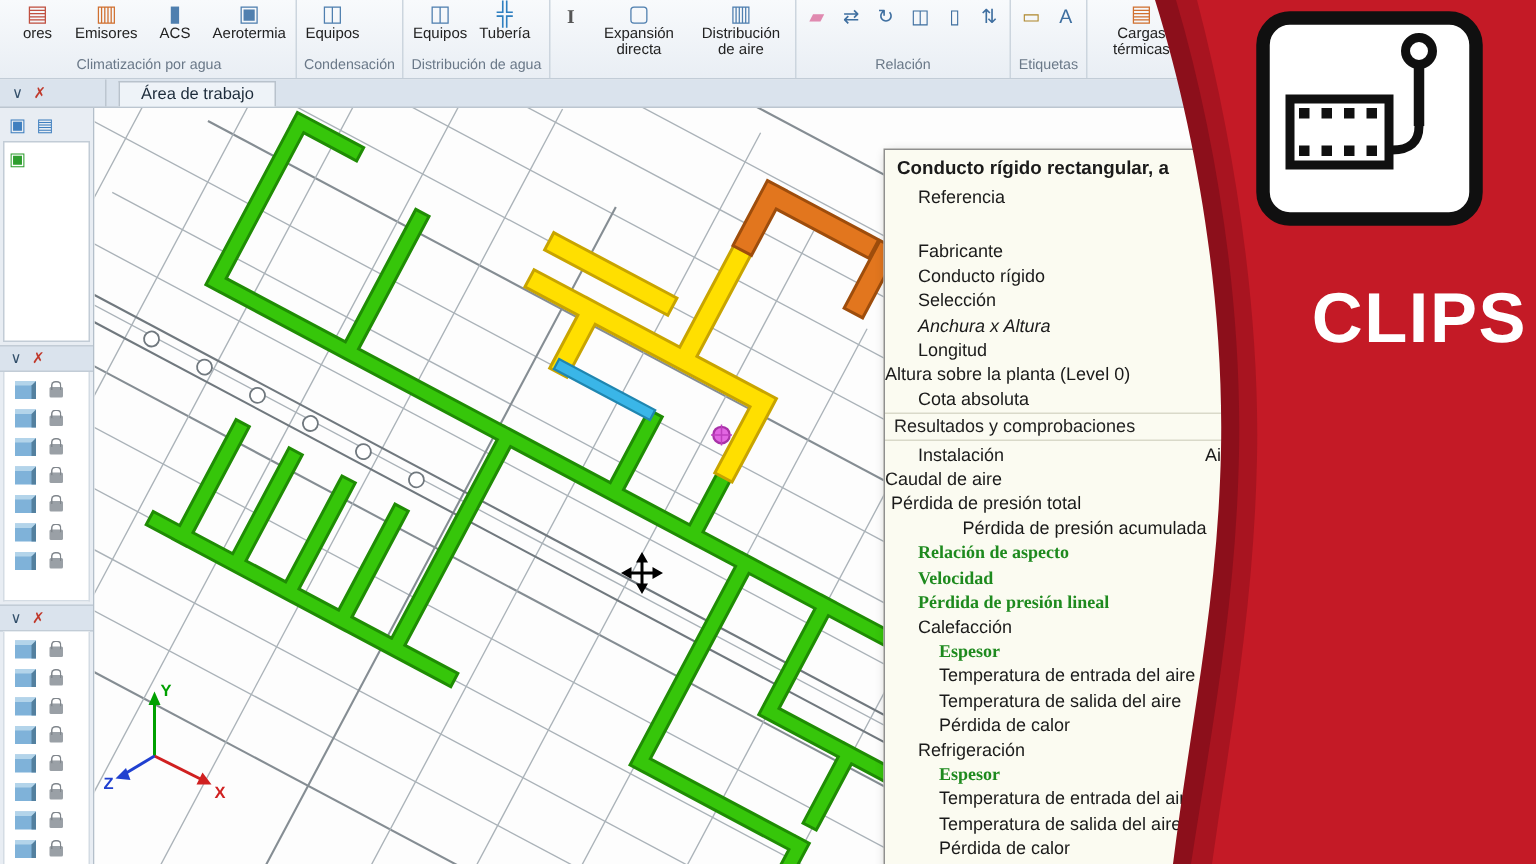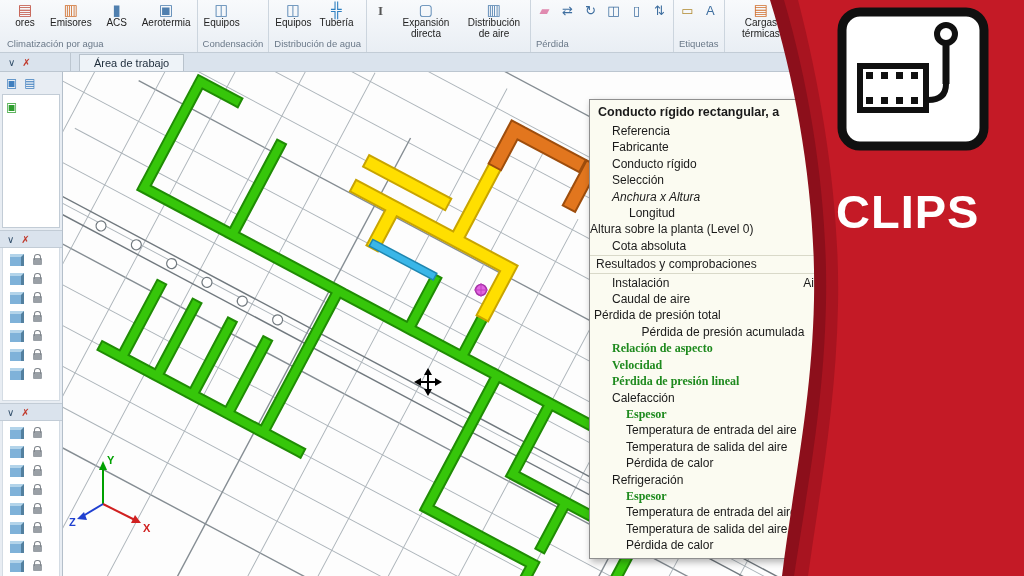--- a/index.html
+++ b/index.html
@@ -11,21 +11,21 @@
   .ribbon{height:52px;background:linear-gradient(#f8fafc,#e9eef4);border-bottom:1px solid #c2ccd6;
           display:flex;align-items:stretch;padding:0 2px;overflow:hidden;}
   .rgroup{display:flex;flex-direction:column;border-right:1px solid #ccd5de;padding:1px 3px 0;}
   .ritems{display:flex;flex:1;align-items:flex-start;gap:2px;}
   .rbtn{display:flex;flex-direction:column;align-items:center;padding:1px 3px;min-width:34px;border-radius:2px;}
   .rbtn.icon-only{min-width:19px;padding:2px 1px;}
   .ricon{font-size:15px;line-height:16px;}
   .rbtn.icon-only .ricon{font-size:13px;}
   .ricon.beam{font-family:"Liberation Serif",serif;font-weight:900;}
   .rlabel{font-size:10px;color:#222;text-align:center;line-height:1.05;max-width:60px;}
-  .rglabel{font-size:9.5px;color:#6a7888;padding:0 2px 2px;min-height:12px;margin-top:auto;}
+  .rglabel{font-size:9.5px;color:#6a7888;text-align:center;padding:0 2px 2px;min-height:12px;margin-top:auto;}
 
   
   .tabbar{height:18px;background:#dae3ed;border-bottom:1px solid #bcc6d0;display:flex;align-items:stretch;font-size:11px;}
   .tb-left{width:62px;display:flex;gap:7px;padding-left:8px;align-items:center;border-right:1px solid #bcc6d0;}
   .glyph-chev{color:#33506b;font-size:10px;}
   .glyph-x{color:#c0392b;font-size:10px;font-weight:bold;}
   .tab{margin-left:8px;background:#eef3f8;border:1px solid #b8c2cc;border-bottom:none;display:flex;align-items:center;
        padding:0 14px;color:#1c2b3a;margin-top:1px;}
 
   
@@ -53,21 +53,21 @@
            box-shadow:2px 3px 7px rgba(0,0,0,.3);font-size:12px;color:#1a1a1a;padding-bottom:4px;z-index:3;}
   .ttitle{font-weight:bold;padding:5px 8px 4px;font-size:12.5px;white-space:nowrap;overflow:hidden;}
   .trow{display:flex;line-height:16.4px;padding-right:10px;white-space:nowrap;}
   .tvalue{margin-left:auto;padding-left:8px;}
   .trow.green{color:#1e8a1e;font-weight:bold;font-family:Liberation Serif, serif;}
   .trow.section{border-top:1px solid #d9d9c9;border-bottom:1px solid #d9d9c9;margin:1px 0;color:#222;}
 
   
   .clips-overlay{position:absolute;top:0;right:0;width:300px;height:576px;z-index:10;pointer-events:none;}
   .clips-overlay svg{position:absolute;left:0;top:0;}
-  .brand{position:absolute;top:184px;left:112px;width:182px;text-align:left;color:#fff;
+  .brand{position:absolute;top:184px;left:112px;width:182px;text-align:right;color:#fff;
          font-size:47px;font-weight:bold;letter-spacing:1px;}
 </style>
 </head>
 <body>
 
 <div id="app">
 
   <div class="ribbon" id="ribbon">
       <div class="rgroup">
         <div class="ritems">
@@ -142,21 +142,21 @@
           <div class="rbtn icon-only">
             <span class="ricon" style="color: rgb(63, 111, 160);">◫</span>
           </div>
           <div class="rbtn icon-only">
             <span class="ricon" style="color: rgb(63, 111, 160);">▯</span>
           </div>
           <div class="rbtn icon-only">
             <span class="ricon" style="color: rgb(63, 111, 160);">⇅</span>
           </div>
         </div>
-        <div class="rglabel">Pérdida</div>
+        <div class="rglabel">Relación</div>
       </div>
       <div class="rgroup">
         <div class="ritems">
           <div class="rbtn icon-only">
             <span class="ricon" style="color: rgb(176, 138, 48);">▭</span>
           </div>
           <div class="rbtn icon-only">
             <span class="ricon" style="color: rgb(63, 111, 160);">A</span>
           </div>
         </div>
@@ -360,49 +360,49 @@
           <text x="-34" y="22" fill="#2040d0">Z</text>
         </g>
       </svg>
 
       <div class="tooltip">
         <div class="ttitle">Conducto rígido rectangular, a</div>
         <div id="trows">
             <div class="trow " style="padding-left: 22px;">
               <span class="tlabel">Referencia</span>
             </div>
-            <div class="trow " style="padding-left: 22px;">
+            <div class="trow " style="padding-left: 22px; margin-top: 20px;">
               <span class="tlabel">Fabricante</span>
             </div>
             <div class="trow " style="padding-left: 22px;">
               <span class="tlabel">Conducto rígido</span>
             </div>
             <div class="trow " style="padding-left: 22px;">
               <span class="tlabel">Selección</span>
             </div>
             <div class="trow " style="padding-left: 22px; font-style: italic;">
               <span class="tlabel">Anchura x Altura</span>
             </div>
-            <div class="trow " style="padding-left: 39px;">
+            <div class="trow " style="padding-left: 22px;">
               <span class="tlabel">Longitud</span>
             </div>
             <div class="trow " style="">
               <span class="tlabel">Altura sobre la planta (Level 0)</span>
             </div>
             <div class="trow " style="padding-left: 22px;">
               <span class="tlabel">Cota absoluta</span>
             </div>
             <div class="trow section" style="padding-left: 6px;">
               <span class="tlabel">Resultados y comprobaciones</span>
             </div>
             <div class="trow " style="padding-left: 22px;">
               <span class="tlabel">Instalación</span>
               <span class="tvalue">Aire c</span>
             </div>
-            <div class="trow " style="padding-left: 22px;">
+            <div class="trow " style="">
               <span class="tlabel">Caudal de aire</span>
             </div>
             <div class="trow " style="padding-left: 4px;">
               <span class="tlabel">Pérdida de presión total</span>
             </div>
             <div class="trow " style="padding-left: 22px; justify-content: center;">
               <span class="tlabel">Pérdida de presión acumulada</span>
             </div>
             <div class="trow green" style="padding-left: 22px;">
               <span class="tlabel">Relación de aspecto</span>

